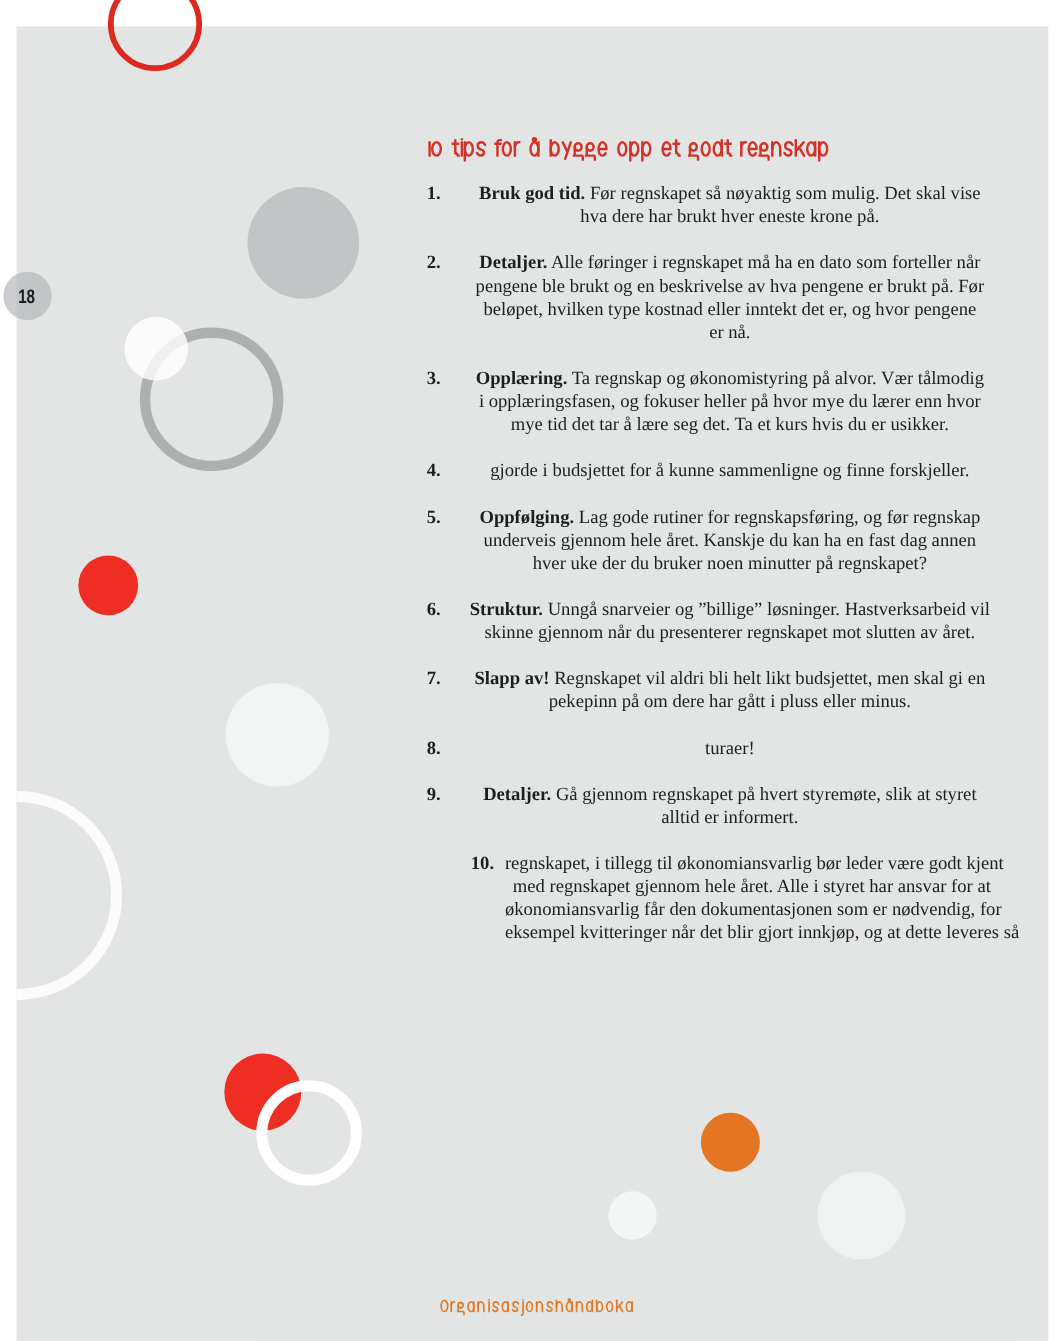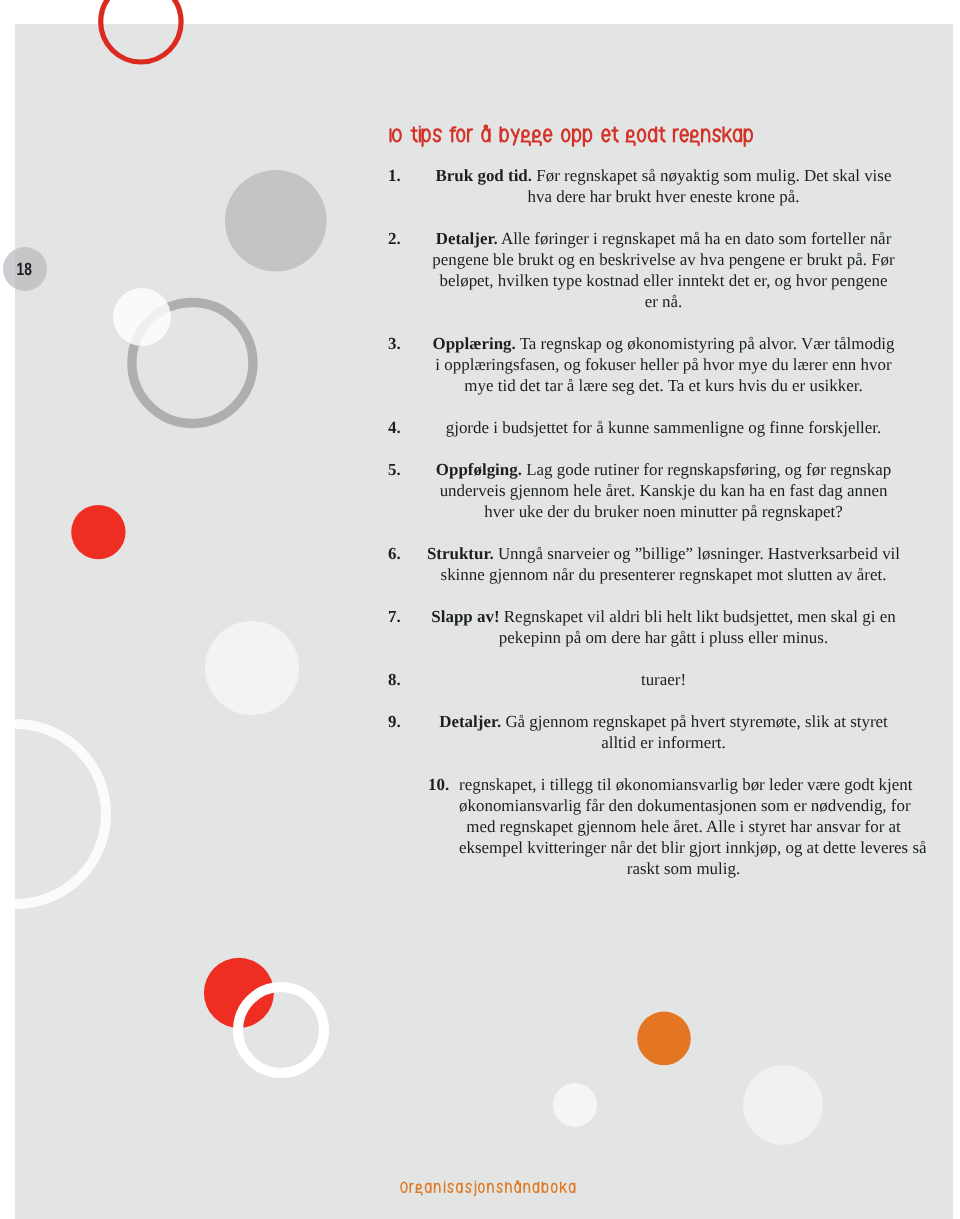--- a/index.html
+++ b/index.html
@@ -180,24 +180,23 @@
         <div class="ln"><span>turaer!</span></div>
       </li>
       <li class="item">
         <span class="num">9.</span>
         <div class="ln"><span class="lead">Detaljer.</span><span> Gå gjennom regnskapet på hvert styremøte, slik at styret</span></div>
         <div class="ln"><span>alltid er informert.</span></div>
       </li>
       <li class="item">
         <span class="num">10.</span>
         <div class="ln"><span>regnskapet, i tillegg til økonomiansvarlig bør leder være godt kjent</span></div>
+        <div class="ln"><span>med regnskapet gjennom hele året. Alle i styret har ansvar for at</span></div>
         <div class="ln"><span>økonomiansvarlig får den dokumentasjonen som er nødvendig, for</span></div>
-        <div class="ln"><span>med regnskapet gjennom hele året. Alle i styret har ansvar for at</span></div>
         <div class="ln"><span>eksempel kvitteringer når det blir gjort innkjøp, og at dette leveres så</span></div>
-        <div class="ln"><span>raskt som mulig.</span></div>
       </li>
     </ol>
 
   <svg class="footer" width="960" height="1219" viewBox="0 0 960 1219">
       <g id="footer-g">
         <g transform="translate(400.2,1192.3) scale(0.07250,-0.07250)" fill="none" stroke="#e07a25" stroke-width="21" stroke-linecap="round" stroke-linejoin="round">
           <path d="M11.5 70A41.04 70 0 0 1 93.58 70A41.04 70 0 0 1 11.5 70" transform="translate(0.00,0)"></path>
           <path d="M11.5 0L11.5 120" transform="translate(127.15,0)"></path>
           <path d="M11.5 82A38 38 0 0 0 51.5 120" transform="translate(127.15,0)"></path>
           <path d="M13.5 78A31 33 0 0 1 75.5 78A31 33 0 0 1 13.5 78" transform="translate(211.22,0)"></path>

